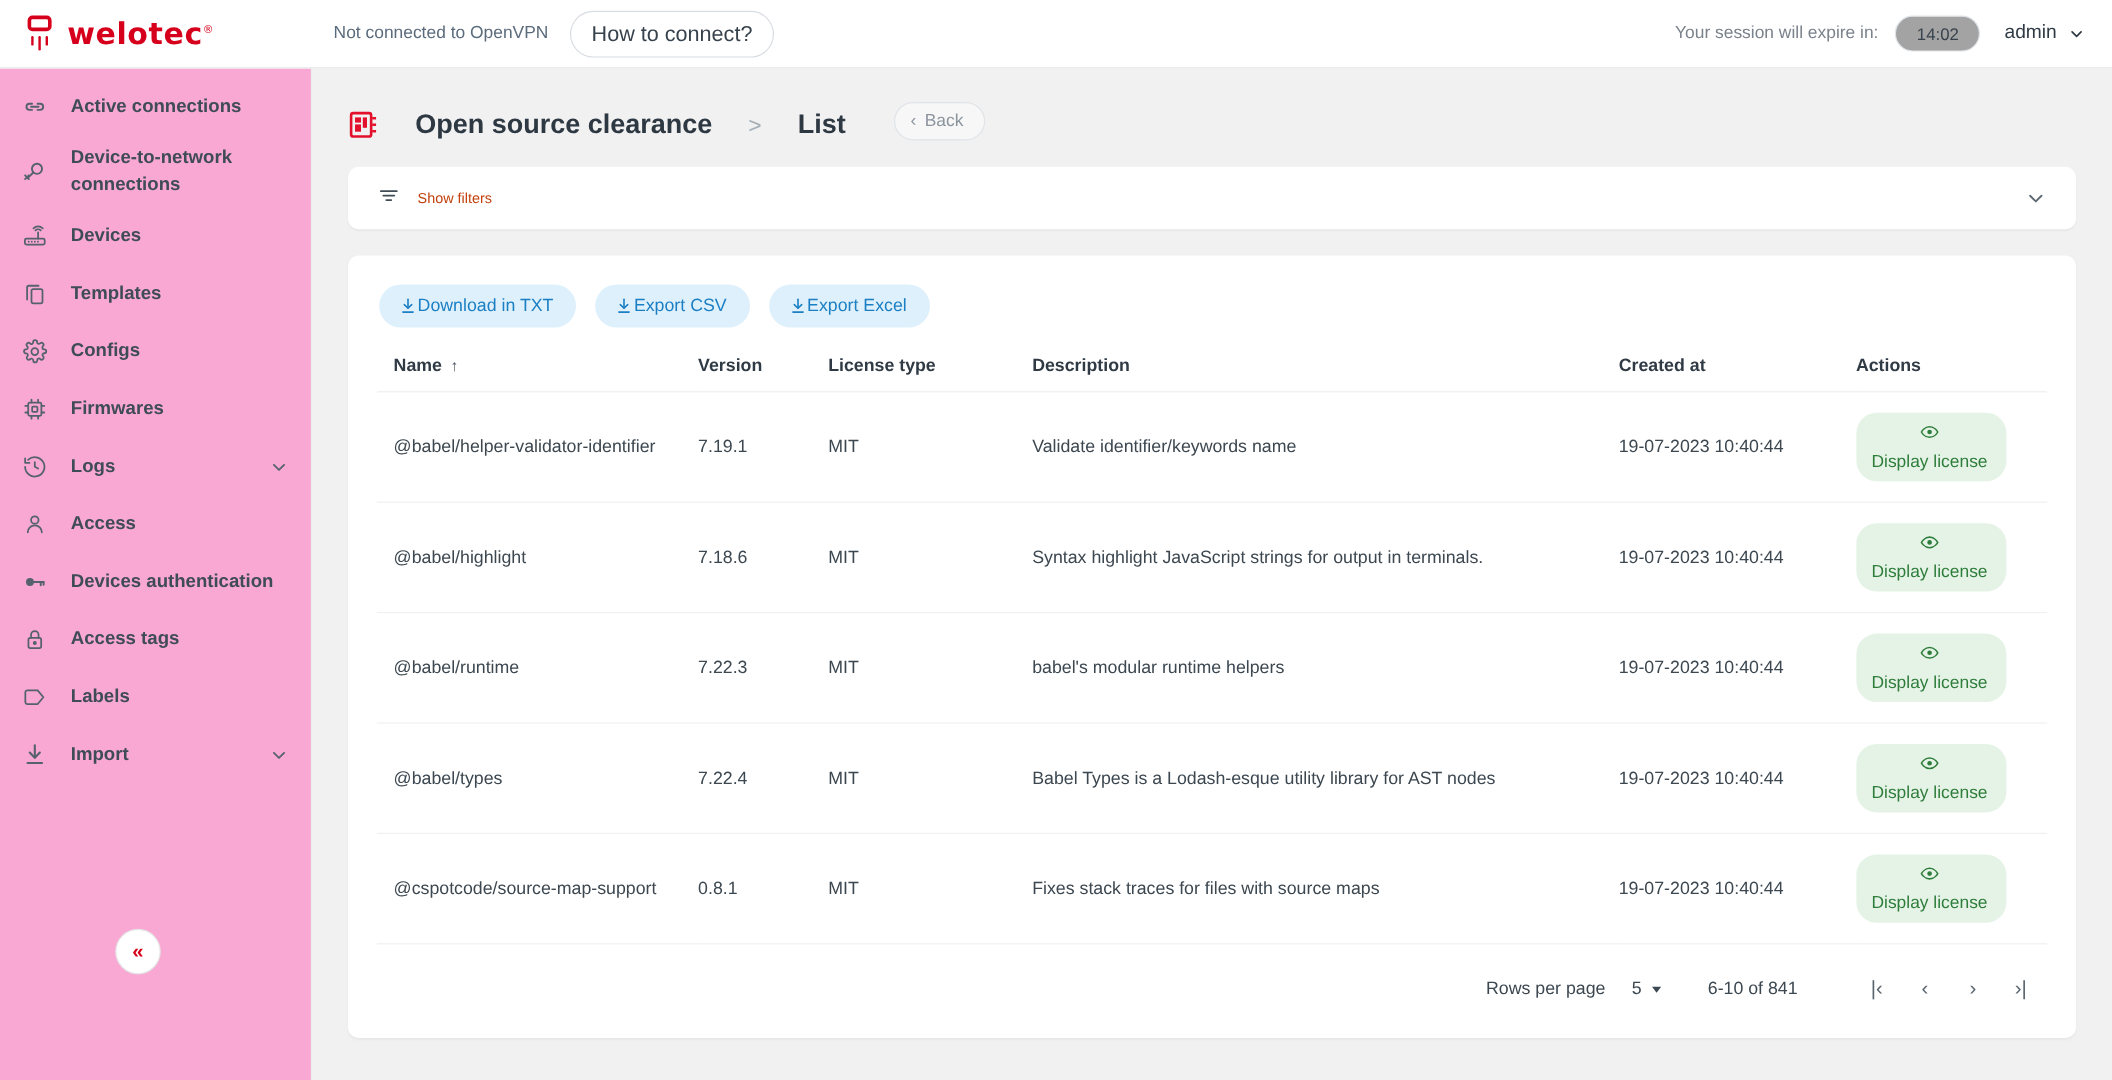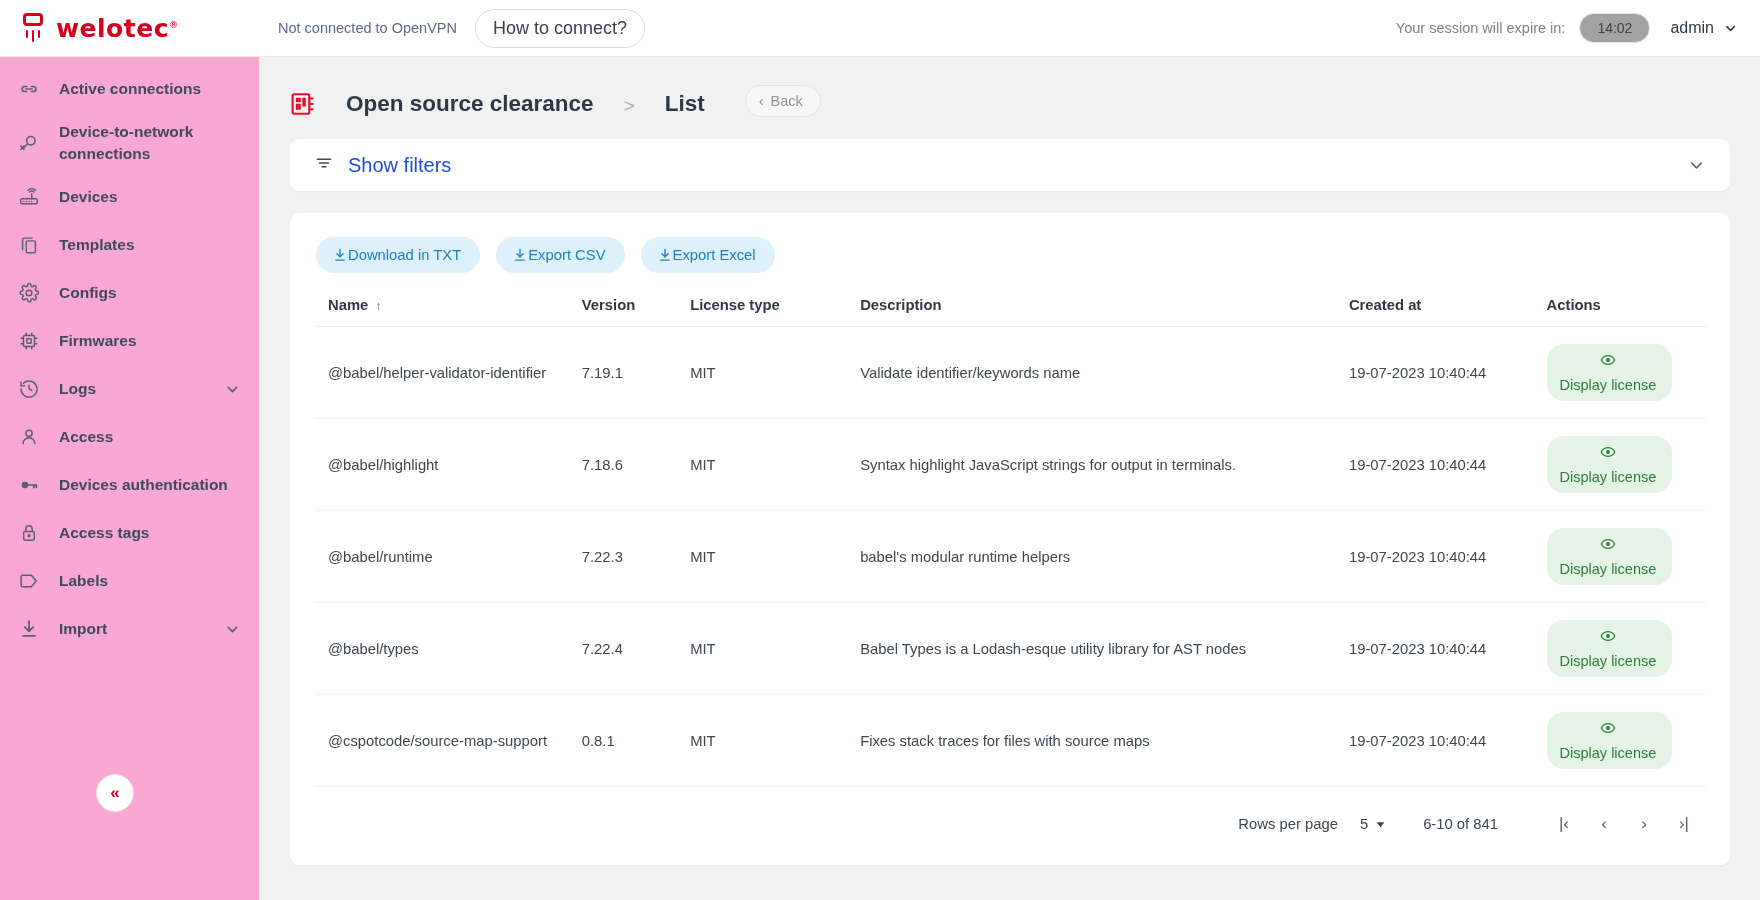--- a/index.html
+++ b/index.html
@@ -125,21 +125,21 @@
   .card {
     background: #fff; border-radius: 9px; margin: 0 30px;
     box-shadow: 0 1px 2px rgba(0,0,0,0.045);
   }
   .filters-card {
     margin-top: 22px; height: 52px;
     display: flex; align-items: center; padding: 0 24px;
     cursor: pointer;
   }
   .filters-label {
-    font-size: 20px; color: #1d4ed8; margin-left: 14px;
+    font-size: 12px; color: #c2410c; margin-left: 14px;
   }
   .filters-caret { margin-left: auto; color: #5d6872; display: flex; }
 
   .table-card { margin-top: 22px; padding: 22px 24px 0 24px; }
 
   .exp-row { display: flex; gap: 16px; padding: 2px 0 24px 2px; }
   .exp-btn {
     background: #ddf0fb; color: #1b7fc4;
     border: none; border-radius: 19px;
     font-size: 14.8px; padding: 10px 19px 10px 16px;

